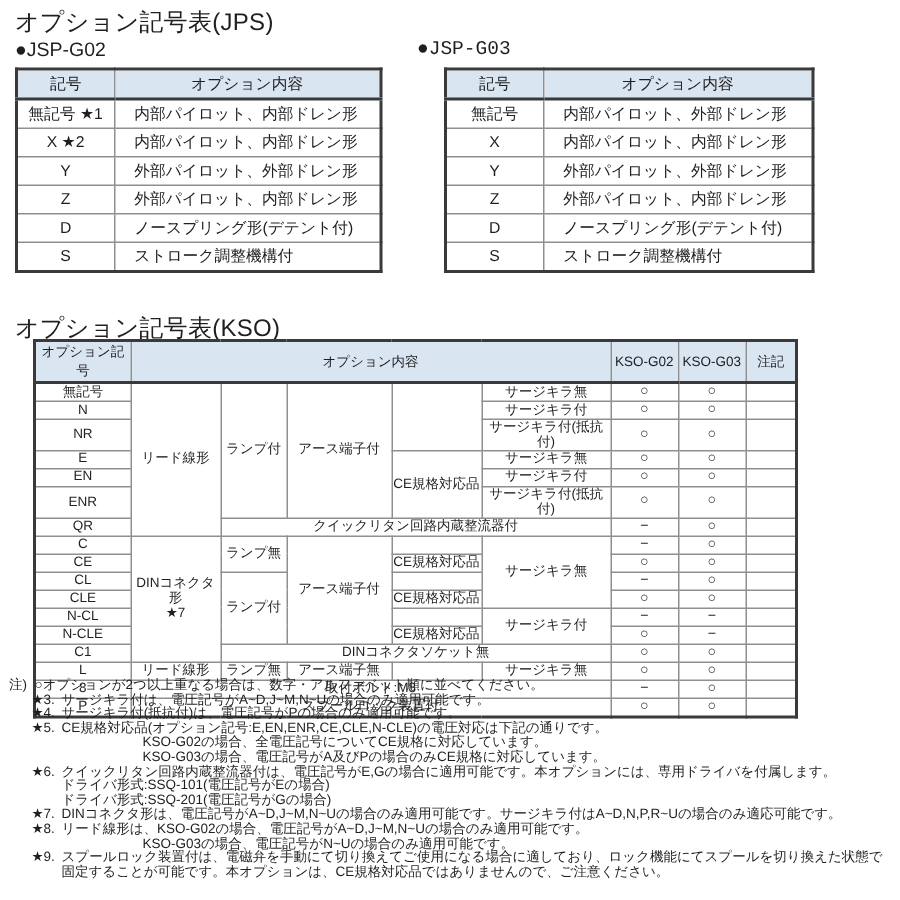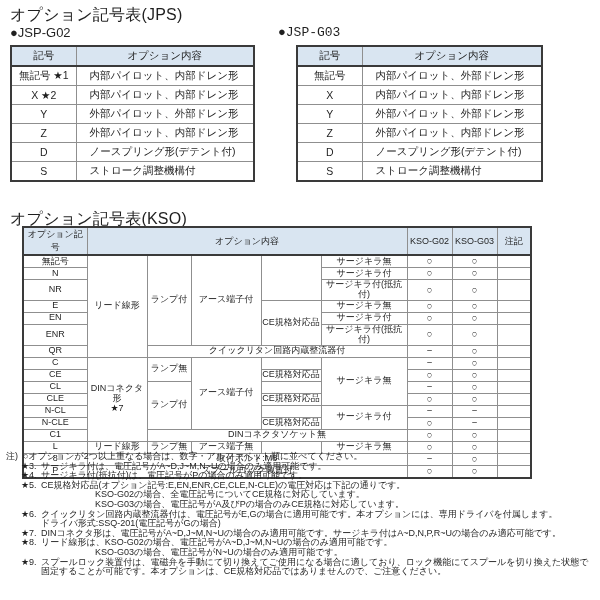--- a/index.html
+++ b/index.html
@@ -275,18 +275,19 @@
 </table>
 
 <div class="abs notes" style="left:3px;top:452px;">
     <div class="note l0"><span class="nlabel">注)</span><span>○オプションが2つ以上重なる場合は、数字・アルファベット順に並べてください。</span></div>
     <div class="note l1"><span class="nlabel">★3.</span><span>サージキラ付は、電圧記号がA~D,J~M,N~Uの場合のみ適用可能です。</span></div>
     <div class="note l1"><span class="nlabel">★4.</span><span>サージキラ付(抵抗付)は、電圧記号がPの場合のみ適用可能です。</span></div>
     <div class="note l1"><span class="nlabel">★5.</span><span>CE規格対応品(オプション記号:E,EN,ENR,CE,CLE,N-CLE)の電圧対応は下記の通りです。</span></div>
     <div class="note cb"><span class="nlabel"></span><span>KSO-G02の場合、全電圧記号についてCE規格に対応しています。</span></div>
     <div class="note cb"><span class="nlabel"></span><span>KSO-G03の場合、電圧記号がA及びPの場合のみCE規格に対応しています。</span></div>
     <div class="note l1"><span class="nlabel">★6.</span><span>クイックリタン回路内蔵整流器付は、電圧記号がE,Gの場合に適用可能です。本オプションには、専用ドライバを付属します。</span></div>
+    <div class="note l1"><span class="nlabel"></span><span>ドライバ形式:SSQ-101(電圧記号がEの場合)</span></div>
     <div class="note l1"><span class="nlabel"></span><span>ドライバ形式:SSQ-201(電圧記号がGの場合)</span></div>
     <div class="note l1"><span class="nlabel">★7.</span><span>DINコネクタ形は、電圧記号がA~D,J~M,N~Uの場合のみ適用可能です。サージキラ付はA~D,N,P,R~Uの場合のみ適応可能です。</span></div>
     <div class="note l1"><span class="nlabel">★8.</span><span>リード線形は、KSO-G02の場合、電圧記号がA~D,J~M,N~Uの場合のみ適用可能です。</span></div>
     <div class="note cb"><span class="nlabel"></span><span>KSO-G03の場合、電圧記号がN~Uの場合のみ適用可能です。</span></div>
     <div class="note l1"><span class="nlabel">★9.</span><span>スプールロック装置付は、電磁弁を手動にて切り換えてご使用になる場合に適しており、ロック機能にてスプールを切り換えた状態で固定することが可能です。本オプションは、CE規格対応品ではありませんので、ご注意ください。</span></div>
   </div>
 
 </body></html>

